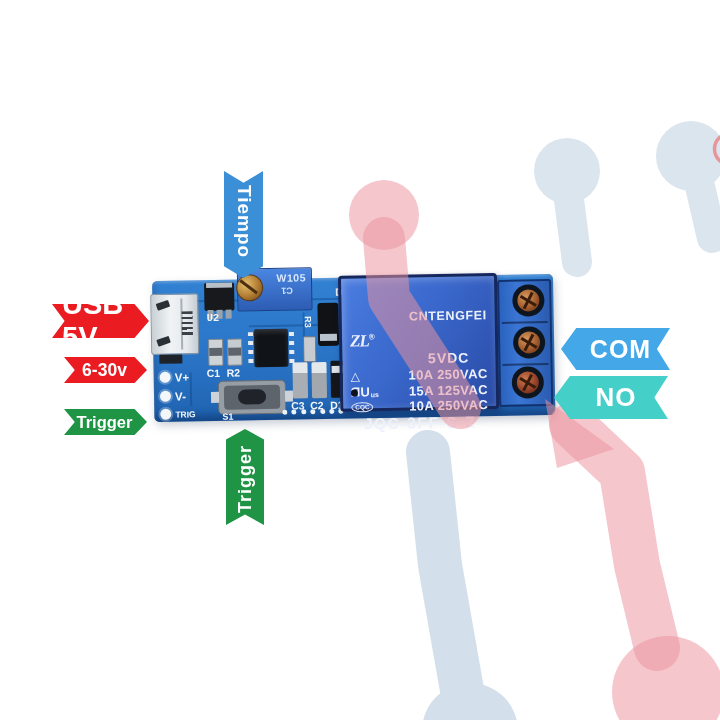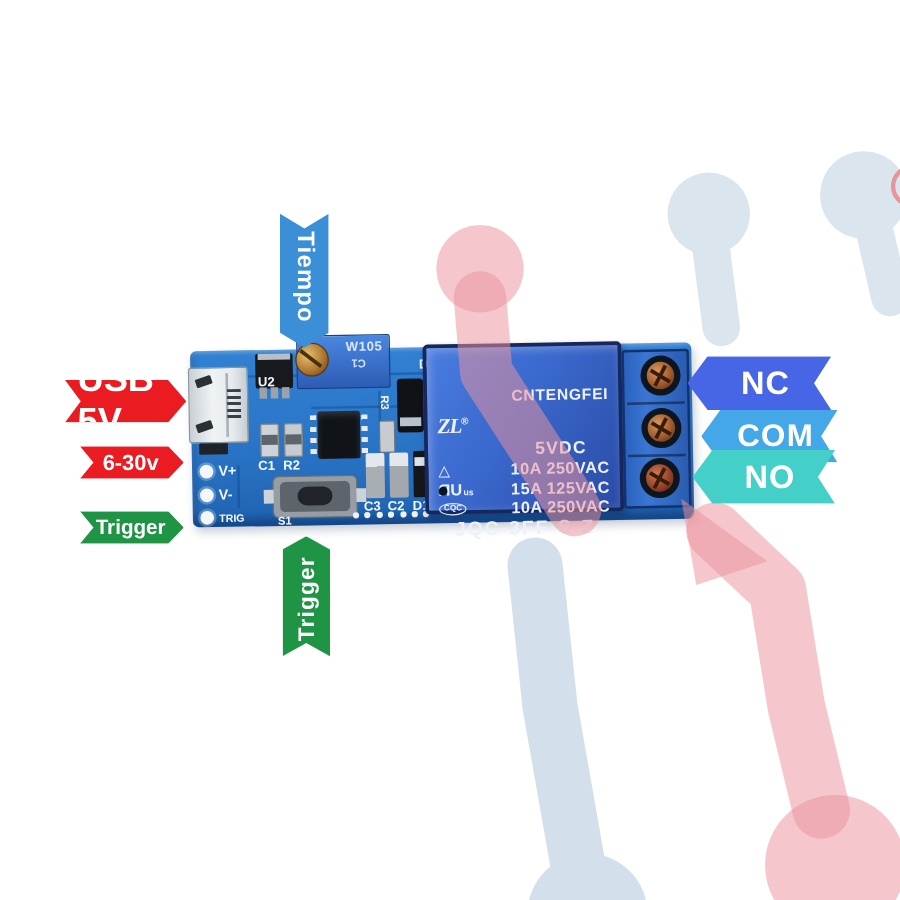--- a/index.html
+++ b/index.html
@@ -110,21 +110,21 @@
   
   .banner{position:absolute;display:flex;align-items:center;justify-content:center;color:#fff;font-weight:700;z-index:30;}
   .b-left{clip-path:polygon(0 0,85% 0,100% 50%,85% 100%,0 100%,13% 50%);padding:0 12px 0 10px;box-sizing:border-box;}
   .b-right{clip-path:polygon(0 50%,14% 0,100% 0,88% 50%,100% 100%,14% 100%);padding-left:10px;box-sizing:border-box;letter-spacing:1px;}
   .b-usb5v{left:52px;top:304px;width:97px;height:34px;font-size:29px;}
   .b-630v{left:64px;top:357px;width:83px;height:26px;font-size:17.5px;}
   .b-gnd{left:64px;top:383px;width:83px;height:26px;font-size:18.5px;}
   .b-trigl{left:64px;top:409px;width:83px;height:26px;font-size:16.5px;}
   .b-nc{left:550px;top:285px;width:115px;height:43px;font-size:26px;}
   .b-com{left:561px;top:328px;width:109px;height:42px;font-size:25px;}
-  .b-no{left:554px;top:360px;width:114px;height:43px;font-size:26px;}
+  .b-no{left:554px;top:376px;width:114px;height:43px;font-size:26px;}
 
   
   .arrow{position:absolute;display:flex;align-items:center;justify-content:center;z-index:30;}
   .a-tiempo{left:224px;top:171px;width:39px;height:107px;
             clip-path:polygon(0 0,50% 11%,100% 0,100% 89%,50% 100%,0 89%);}
   .a-trigger{left:226px;top:429px;width:38px;height:96px;
             clip-path:polygon(0 11%,50% 0,100% 11%,100% 100%,50% 89%,0 100%);}
   .v-cw{writing-mode:vertical-rl;color:#fff;font-weight:700;font-size:19px;letter-spacing:1px;padding-bottom:6px;}
   .v-ccw{writing-mode:vertical-rl;transform:rotate(180deg);color:#fff;font-weight:700;font-size:18px;letter-spacing:1px;padding-bottom:4px;}
 </style>
@@ -160,21 +160,21 @@
       <div class="usb-edge"></div>
       <div class="usb-pins"></div>
     </div>
     <div class="usb-tag"></div>
 
     <div class="u2">
       <div class="leg l1"></div>
       <div class="leg l2"></div>
       <div class="leg l3"></div>
     </div>
-    <div class="silk" style="left:54px;top:21px;">U2</div>
+    <div class="silk" style="left:54px;top:33px;font-family:Liberation Mono, monospace;">U2</div>
 
     <div class="pot">
       <div class="pot-w">W105</div>
       <div class="pot-c">C1</div>
     </div>
     <div class="pot-screw"></div>
 
     <div class="silk" style="left:167px;top:9px;margin-left:16px;">D2</div>
     <div class="smd d2-body"></div>
     <div class="silk vert" style="left:150px;top:38px;">R3</div>
@@ -279,23 +279,20 @@
   <div class="banner b-left b-usb5v" style="background-color: rgb(234, 28, 34);">
     <span>USB 5V</span>
   </div>
   <div class="banner b-left b-630v" style="background-color: rgb(234, 28, 34);">
     <span>6-30v</span>
   </div>
   <div class="banner b-left b-trigl" style="background-color: rgb(31, 148, 68);">
     <span>Trigger</span>
   </div>
 
-  <div class="banner b-right b-nc" style="background-color: rgb(71, 102, 230);">
-    <span>NC</span>
-  </div>
   <div class="banner b-right b-com" style="background-color: rgb(67, 167, 232);">
     <span>COM</span>
   </div>
   <div class="banner b-right b-no" style="background-color: rgb(69, 207, 201);">
     <span>NO</span>
   </div>
 
 </div>
 
 </body></html>

